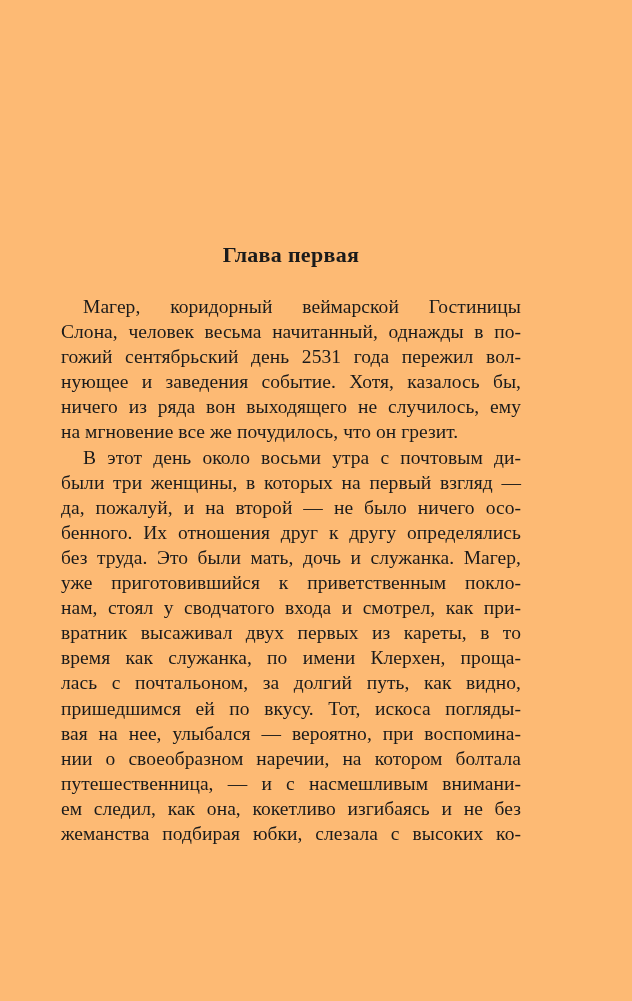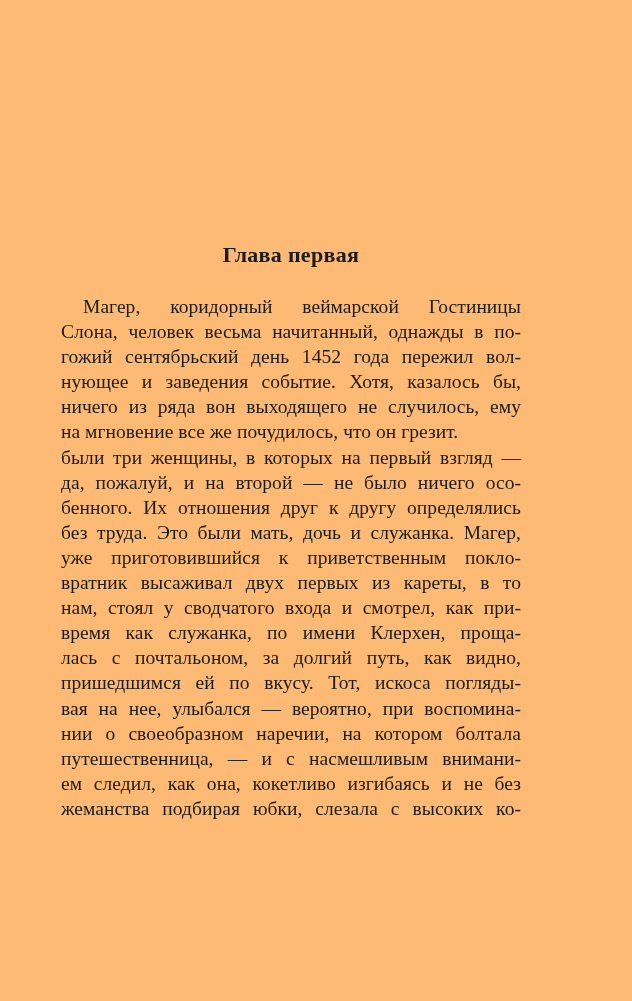--- a/index.html
+++ b/index.html
@@ -52,33 +52,34 @@
 </head>
 <body>
 
 <div class="page">
   <div class="content">
     <h1 class="heading">Глава первая</h1>
     <div id="body-text">
         <div class="para">
           <div class="line first just">Магер, коридорный веймарской Гостиницы</div>
           <div class="line just">Слона, человек весьма начитанный, однажды в по-</div>
-          <div class="line just">гожий сентябрьский день 1452 года пережил вол-</div>
+          <div class="line just">гожий сентябрьский день 2531 года пережил вол-</div>
           <div class="line just">нующее и заведения событие. Хотя, казалось бы,</div>
           <div class="line just">ничего из ряда вон выходящего не случилось, ему</div>
           <div class="line">на мгновение все же почудилось, что он грезит.</div>
         </div>
         <div class="para">
+          <div class="line first just">В этот день около восьми утра с почтовым ди-</div>
           <div class="line just">были три женщины, в которых на первый взгляд —</div>
           <div class="line just">да, пожалуй, и на второй — не было ничего осо-</div>
           <div class="line just">бенного. Их отношения друг к другу определялись</div>
           <div class="line just">без труда. Это были мать, дочь и служанка. Магер,</div>
           <div class="line just">уже приготовившийся к приветственным покло-</div>
+          <div class="line just">нам, стоял у сводчатого входа и смотрел, как при-</div>
           <div class="line just">вратник высаживал двух первых из кареты, в то</div>
-          <div class="line just">нам, стоял у сводчатого входа и смотрел, как при-</div>
           <div class="line just">время как служанка, по имени Клерхен, проща-</div>
           <div class="line just">лась с почтальоном, за долгий путь, как видно,</div>
           <div class="line just">пришедшимся ей по вкусу. Тот, искоса погляды-</div>
           <div class="line just">вая на нее, улыбался — вероятно, при воспомина-</div>
           <div class="line just">нии о своеобразном наречии, на котором болтала</div>
           <div class="line just">путешественница, — и с насмешливым внимани-</div>
           <div class="line just">ем следил, как она, кокетливо изгибаясь и не без</div>
           <div class="line just">жеманства подбирая юбки, слезала с высоких ко-</div>
         </div>
       </div>

